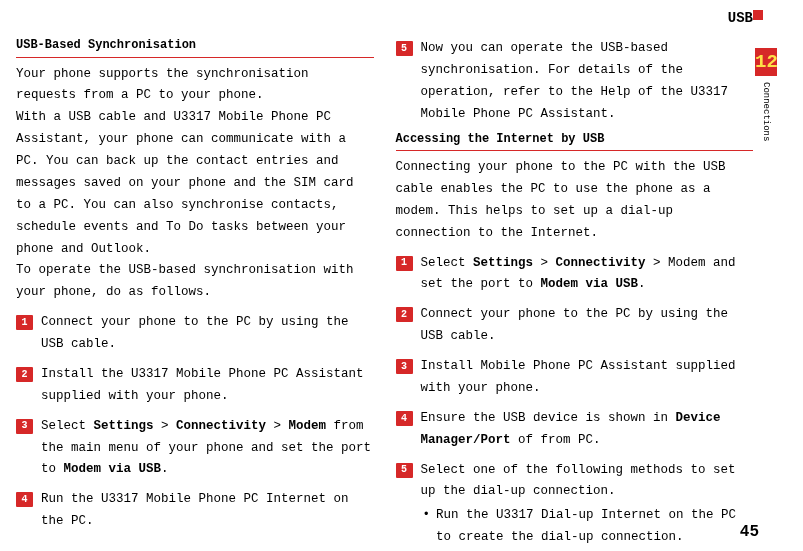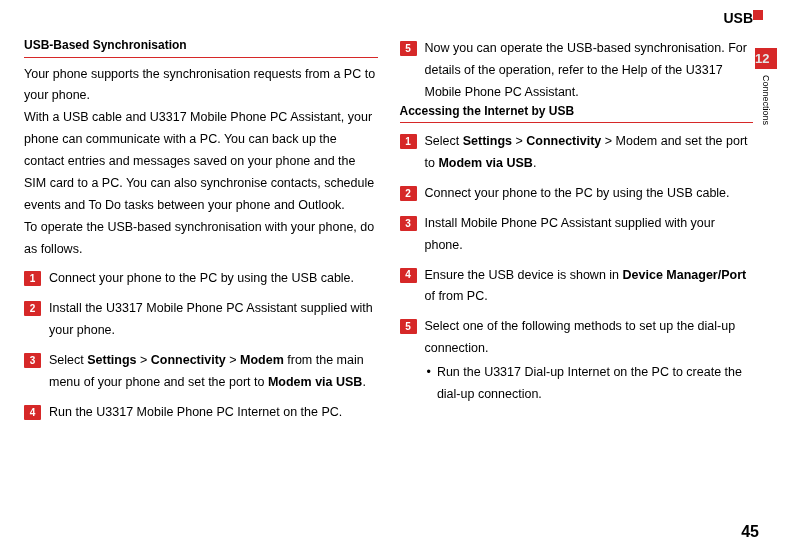--- a/index.html
+++ b/index.html
@@ -1,21 +1,21 @@
 <!DOCTYPE html>
 <html><head>
 <meta charset="utf-8">
 <style>
   * { box-sizing: border-box; margin: 0; padding: 0; }
   body { font-family: Arial, Helvetica, sans-serif; width: 803px; height: 551px; position: relative; background: #fff; color: #000; }
-  .page { position: relative; width: 100%; height: 100%; padding: 18px 50px 0 24px; }
+  .page { position: relative; width: 100%; height: 100%; padding: 18px 50px 0 16px; font-family: Liberation Mono, monospace; }
   .top-right-label { position: absolute; top: 10px; right: 50px; font-weight: bold; font-size: 14px; }
   .top-right-square { position: absolute; top: 10px; right: 40px; width: 10px; height: 10px; background: #d62828; }
   .side-tab { position: absolute; top: 48px; right: 26px; width: 22px; height: 88px; }
-  .side-tab .chapter-num-box { background: #d62828; color: #e5e5e5; font-size: 13px; text-align: left; padding: 3px 0; font-weight: bold; }
+  .side-tab .chapter-num-box { background: #d62828; color: #fde047; font-size: 19px; text-align: center; padding: 3px 0; font-weight: bold; }
   .side-tab .chapter-label { writing-mode: vertical-rl; font-size: 9px; padding-top: 6px; text-align: left; margin: 0 auto; letter-spacing: 0px; }
   .page-number { position: absolute; bottom: 10px; right: 44px; font-weight: bold; font-size: 16px; }
   .columns { display: flex; gap: 22px; margin-top: 20px; }
   .col { flex: 1; font-size: 12.5px; line-height: 1.75; }
   h2.section-title { font-size: 12px; font-weight: bold; border-bottom: 1px solid #d62828; padding-bottom: 3px; margin-bottom: 6px; line-height: 1.3; }
   .para { margin-bottom: 0px; }
   .step { display: flex; gap: 8px; margin-top: 8px; }
   .step-badge { flex: 0 0 17px; height: 15px; background: #d62828; color: #fff; font-size: 10px; font-weight: bold; display: flex; align-items: center; justify-content: center; border-radius: 1px; margin-top: 3px; }
   .step-text { flex: 1; }
   .bold { font-weight: bold; margin-top: 12px; }
@@ -62,21 +62,22 @@
         <div class="step-text">Run the U3317 Mobile Phone PC Internet on the PC.</div>
       </div>
     </div>
 
     <div class="col">
       <div class="step" style="margin-top:0">
         <div class="step-badge">5</div>
         <div class="step-text">Now you can operate the USB-based synchronisation. For details of the operation, refer to the Help of the U3317 Mobile Phone PC Assistant.</div>
       </div>
 
-      <h2 class="section-title" style="margin-top:0">Accessing the Internet by USB</h2>
+      <h2 class="section-title" style="margin-top:6px">Accessing the Internet by USB</h2>
+      <p class="para">Connecting your phone to the PC with the USB cable enables the PC to use the phone as a modem. This helps to set up a dial-up connection to the Internet.</p>
 
       <div class="step">
         <div class="step-badge">1</div>
         <div class="step-text">
           <span>Select </span><span class="bold">Settings</span><span> &gt; </span><span class="bold">Connectivity</span><span> &gt; Modem and set the port to </span><span class="bold">Modem via USB</span><span>.</span>
         </div>
       </div>
       <div class="step">
         <div class="step-badge">2</div>
         <div class="step-text">Connect your phone to the PC by using the USB cable.</div>

